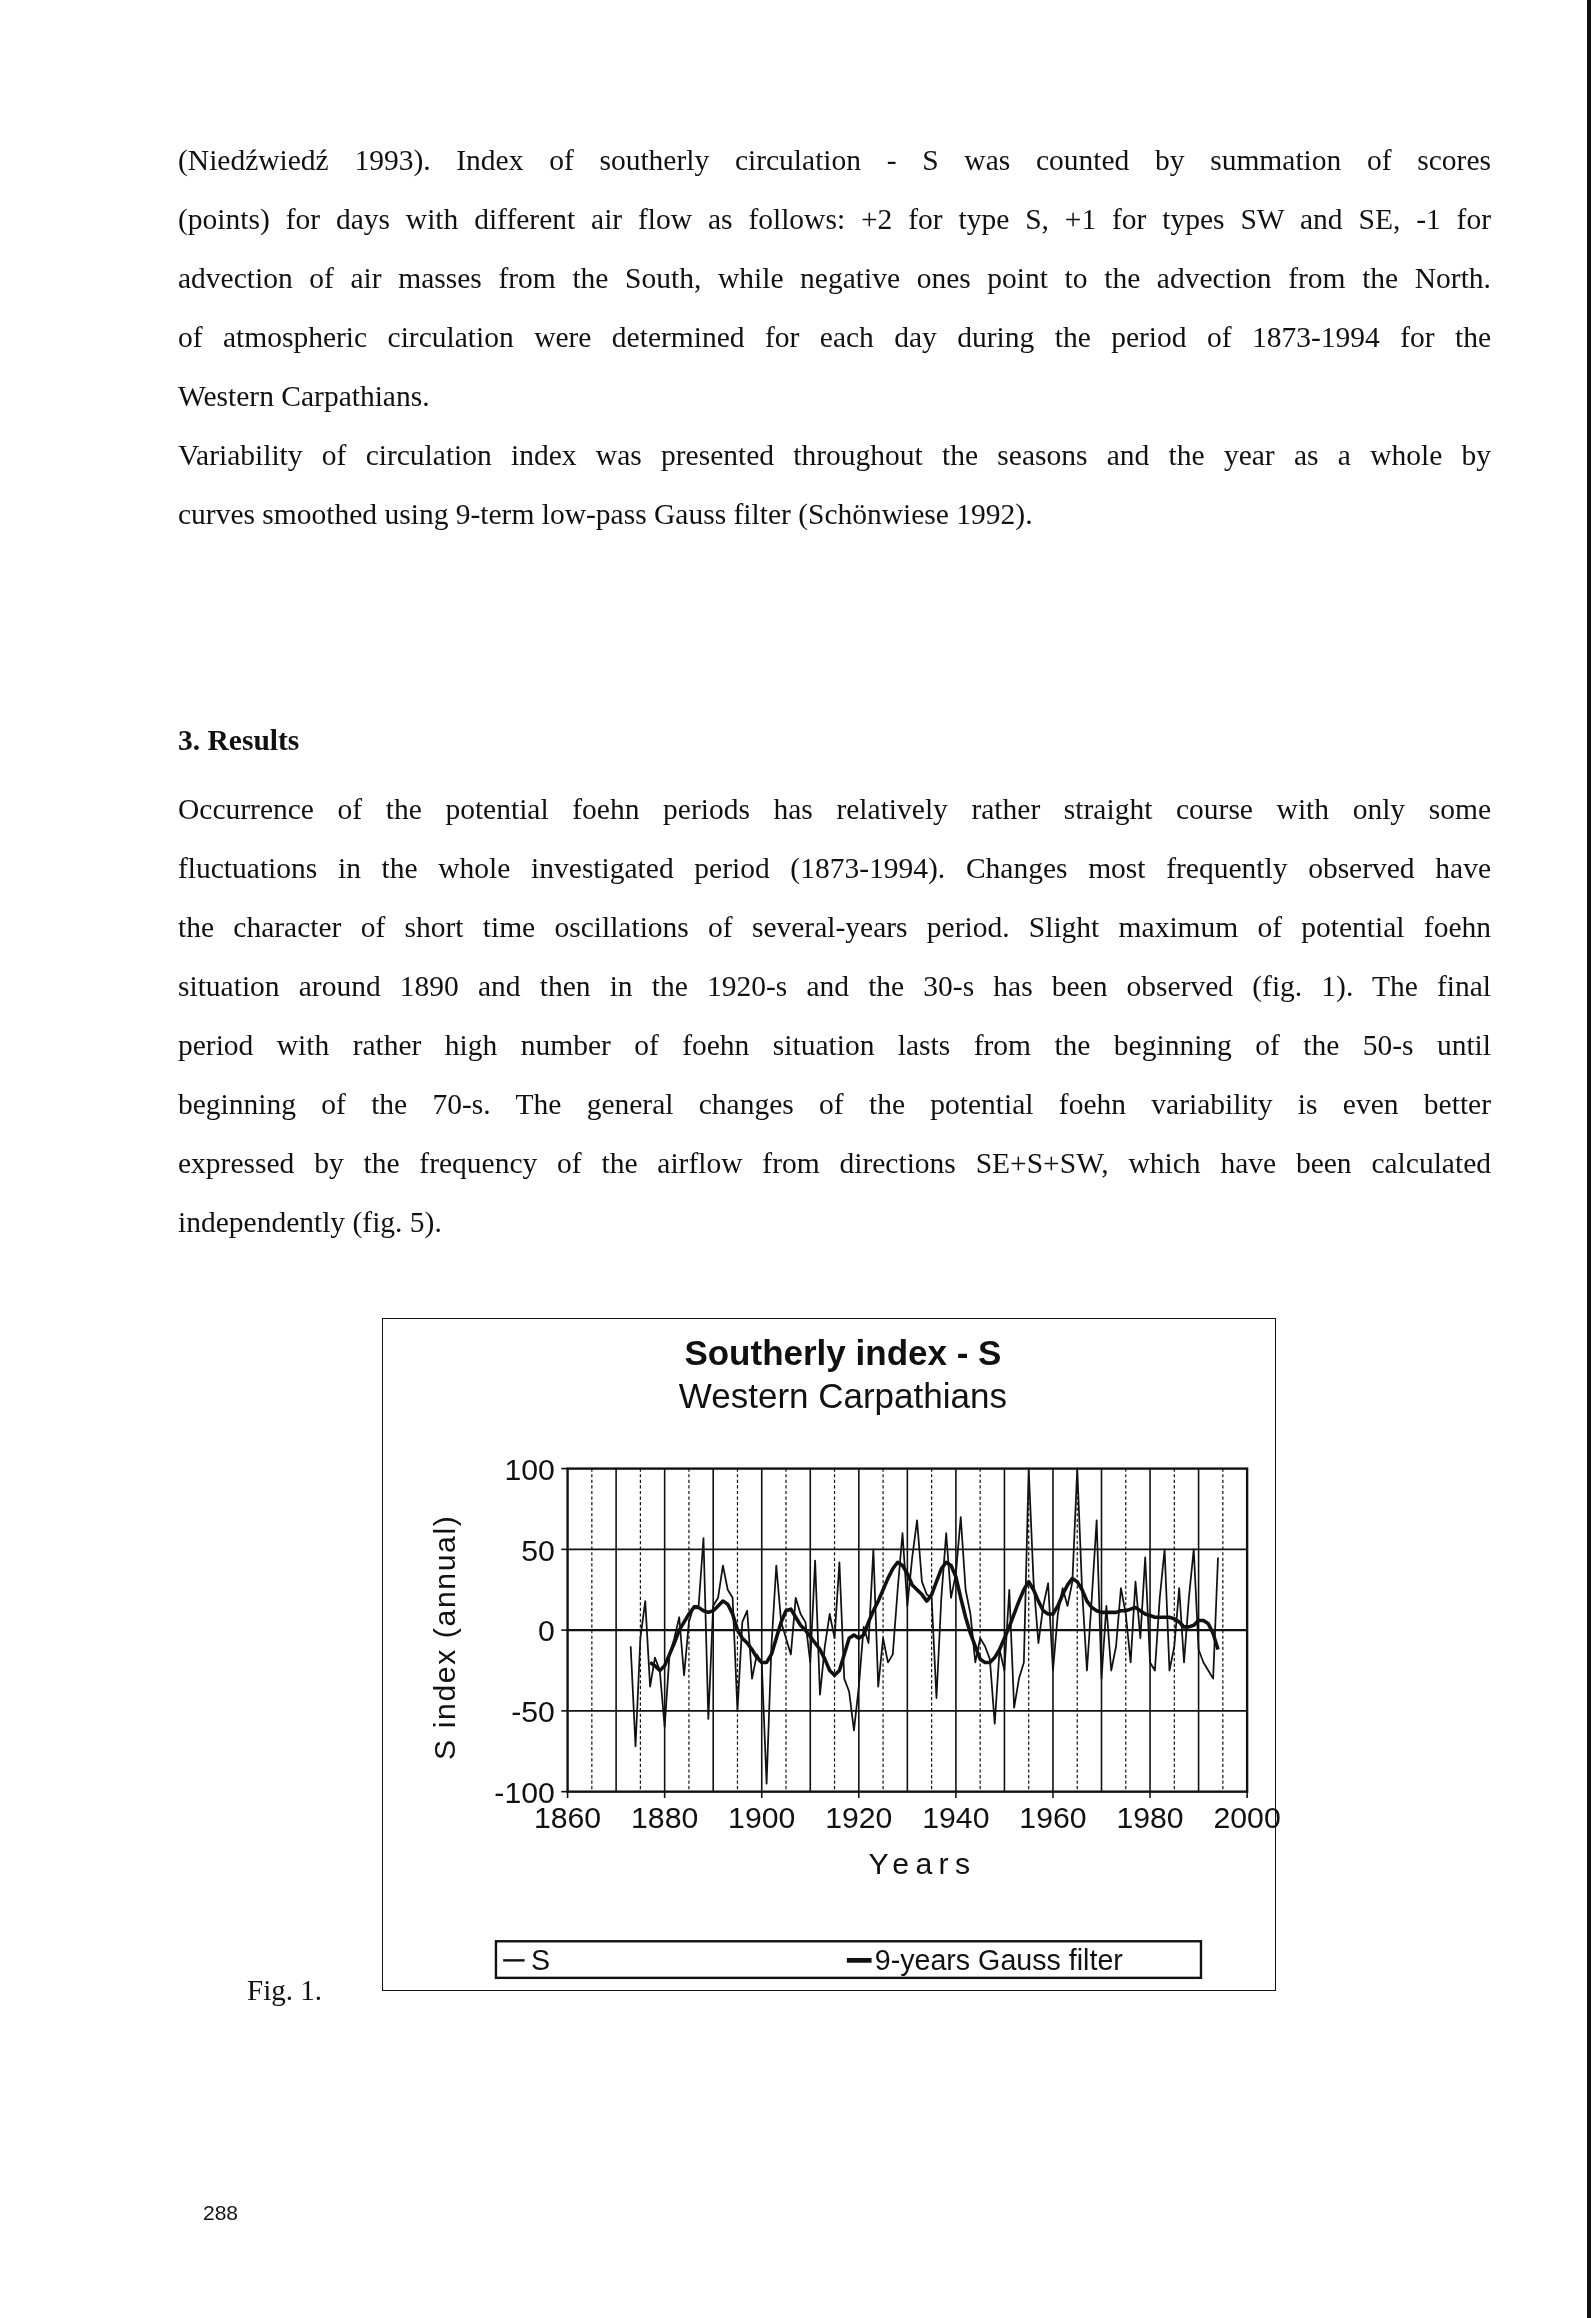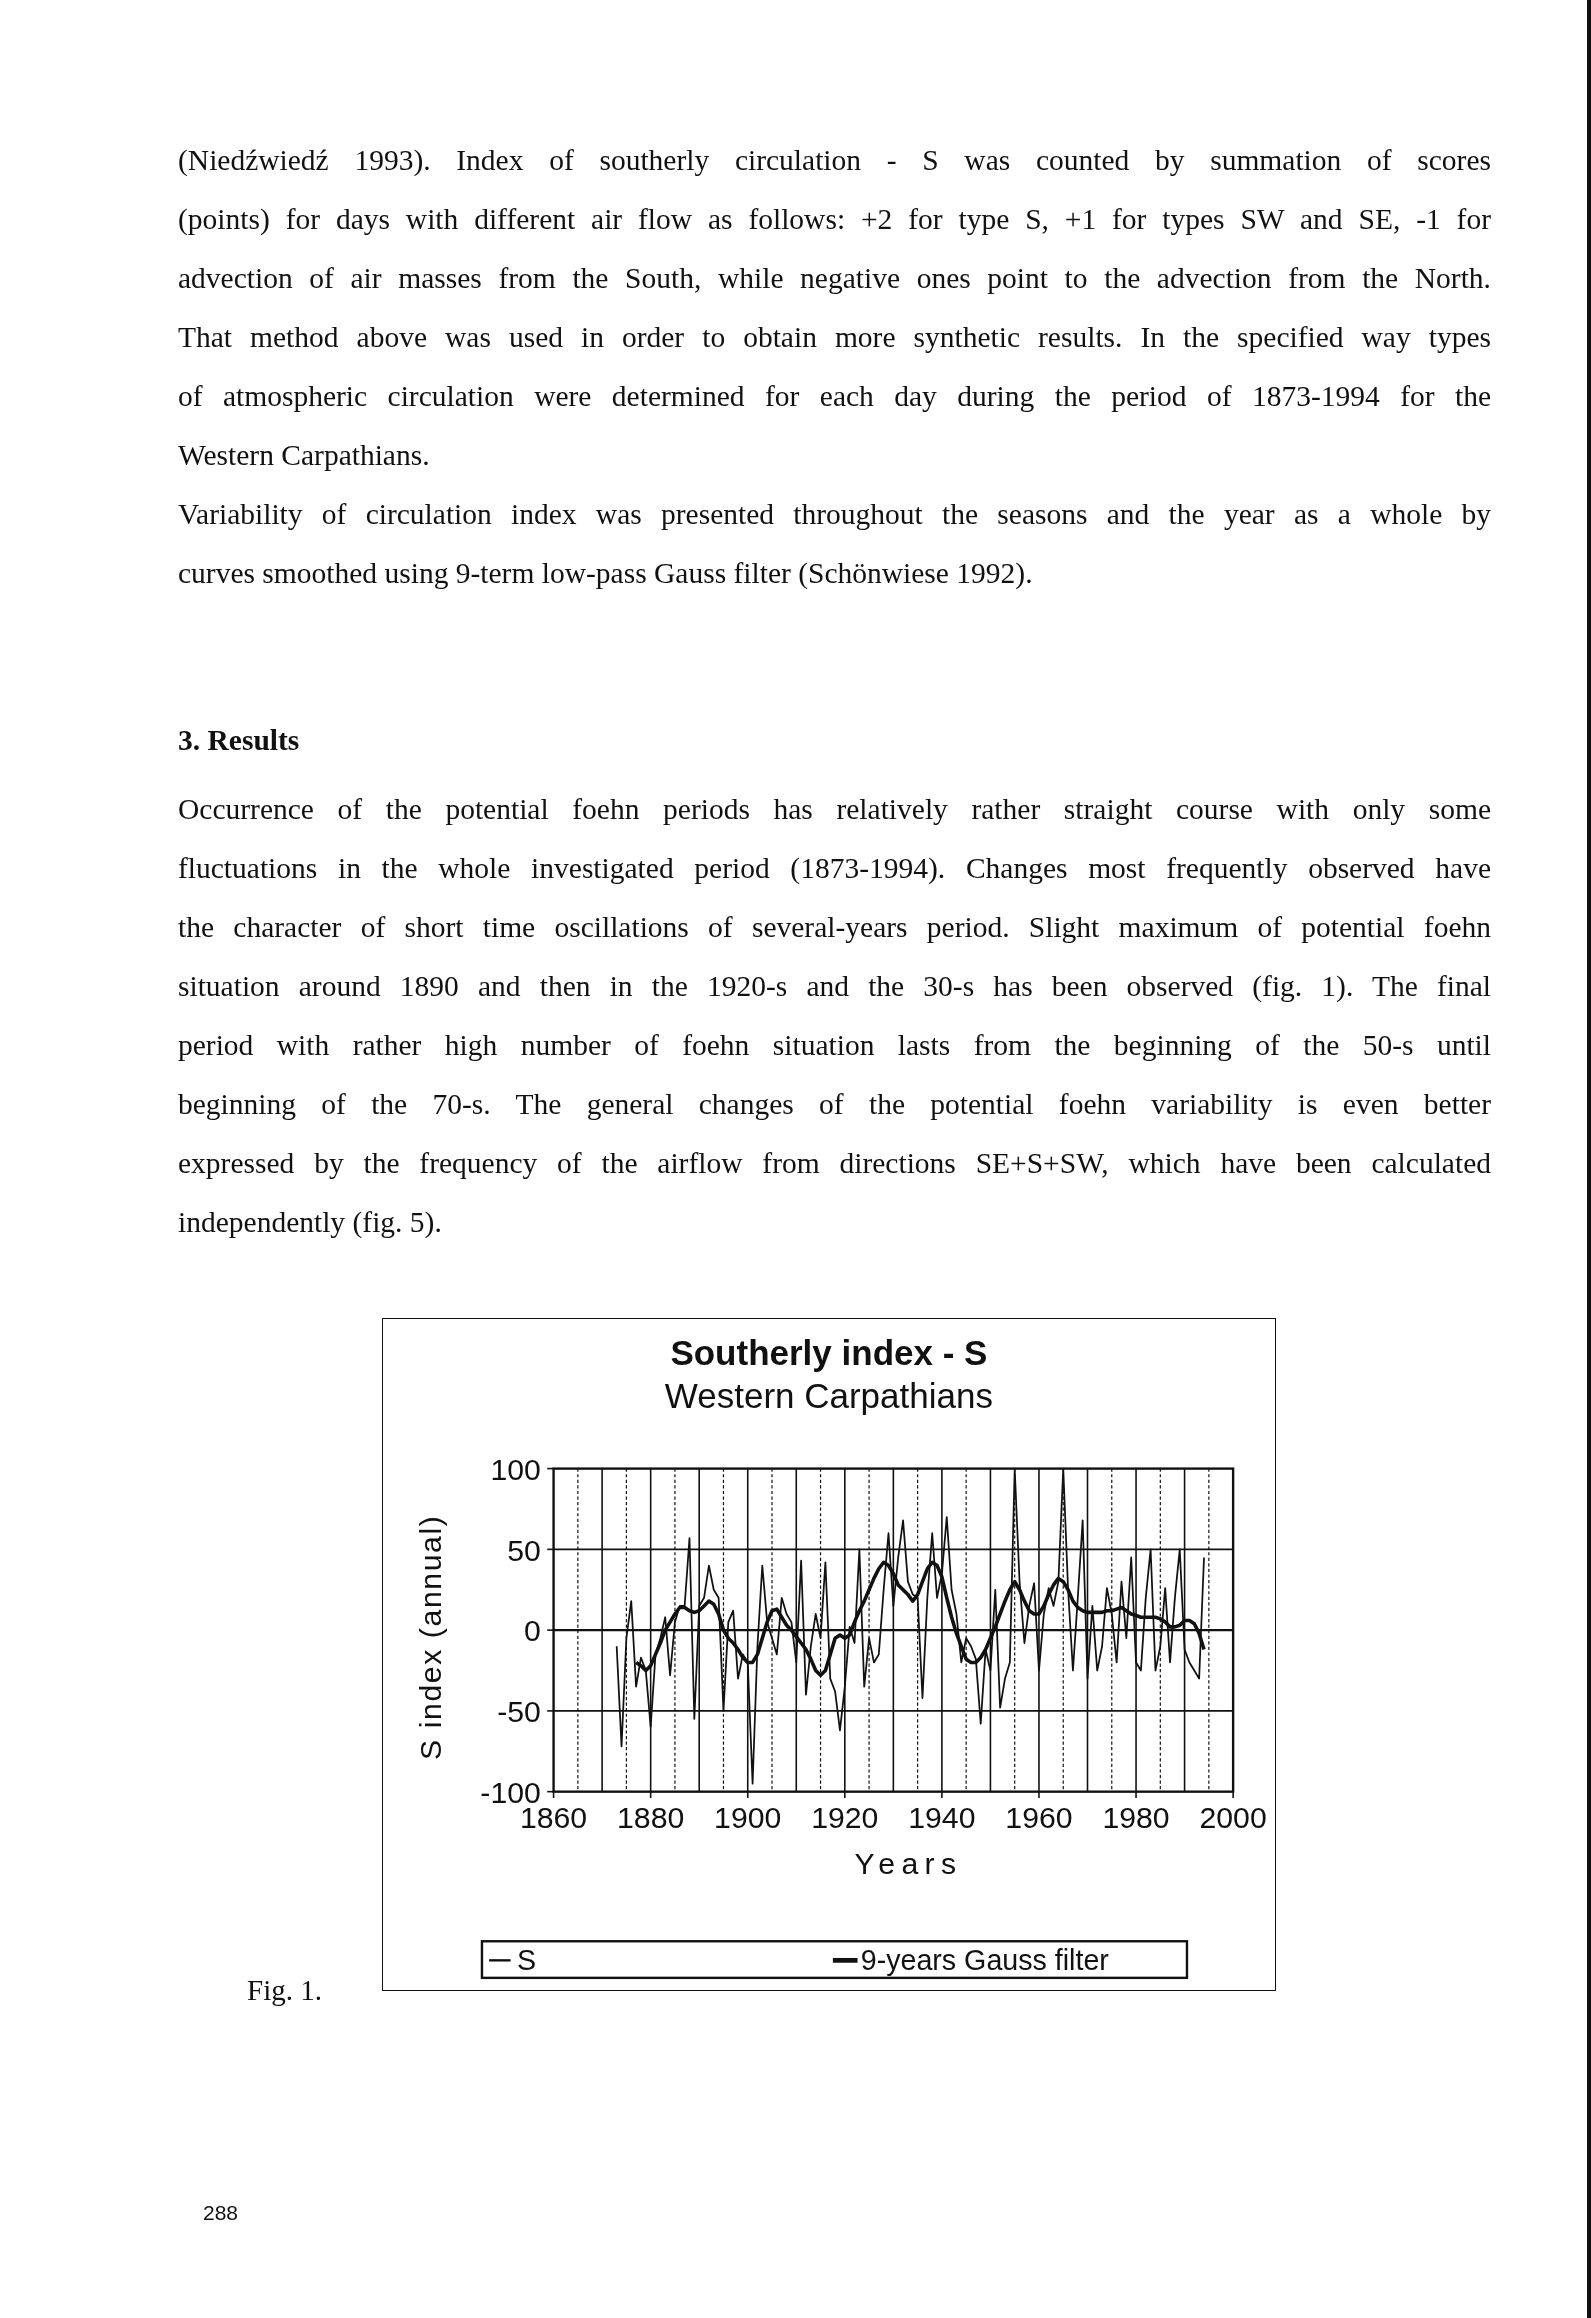--- a/index.html
+++ b/index.html
@@ -5,36 +5,35 @@
   html, body { margin: 0; padding: 0; background: #ffffff; }
   body { width: 1592px; height: 2319px; position: relative; overflow: hidden; color: #111; }
   .serif { font-family: "Liberation Serif", "DejaVu Serif", serif; text-align: right; }
   .sans { font-family: "Liberation Sans", "DejaVu Sans", sans-serif; margin-left: 48px; }
   .text-block { position: absolute; left: 178px; width: 1313px; font-size: 29.5px; line-height: 59px; text-align: justify; }
   .line { display: block; text-align: justify; text-align-last: justify; white-space: nowrap; height: 59px; }
   .line.last { text-align-last: left; }
   #p1 { top: 131px; }
   #heading { position: absolute; left: 178px; top: 724px; font-size: 29.5px; font-weight: bold; }
   #p3 { top: 780px; }
-  #figure-frame { position: absolute; left: 382px; top: 1318px; width: 894px; height: 673px; border: 1.6px solid #111; box-sizing: border-box; }
+  #figure-frame { position: absolute; left: 382px; top: 1318px; width: 894px; height: 673px; border: 1.6px solid #111; box-sizing: border-box; padding-left: 14px; }
   #fig-label { position: absolute; left: 247px; top: 1974px; font-size: 29px; font-weight: normal; }
   #page-number { position: absolute; left: 155px; top: 2201px; font-size: 21px; }
   #right-edge { position: absolute; left: 1587px; top: 0; width: 4.8px; height: 2319px; background: #111; }
   svg text { font-family: "Liberation Sans", "DejaVu Sans", sans-serif; fill: #111; }
 </style>
 </head>
 <body>
 
 <div id="right-edge"></div>
 
 <div id="p1" class="text-block serif">
     <span class="line">(Niedźwiedź 1993).  Index of southerly circulation - S was  counted by summation of scores</span>
     <span class="line">(points) for days with different air flow as follows: +2 for type S, +1 for types SW and SE, -1 for</span>
     <span class="line">advection of air masses from the South, while negative ones point to the advection from the North.</span>
-    <span class="line">That method above was used in order to obtain more synthetic results. In the specified way  types</span>
     <span class="line">of atmospheric circulation were determined for each day during the period of 1873-1994 for the</span>
     <span class="line last">Western Carpathians.</span>
     <span class="line">Variability of circulation index was presented throughout the seasons and the year as a whole by</span>
     <span class="line last">curves smoothed using 9-term low-pass Gauss filter (Schönwiese 1992).</span>
   </div>
 
 <div id="heading" class="serif">3. Results</div>
 
 <div id="p3" class="text-block serif">
     <span class="line">Occurrence of the potential foehn periods has relatively rather straight course with only some</span>

